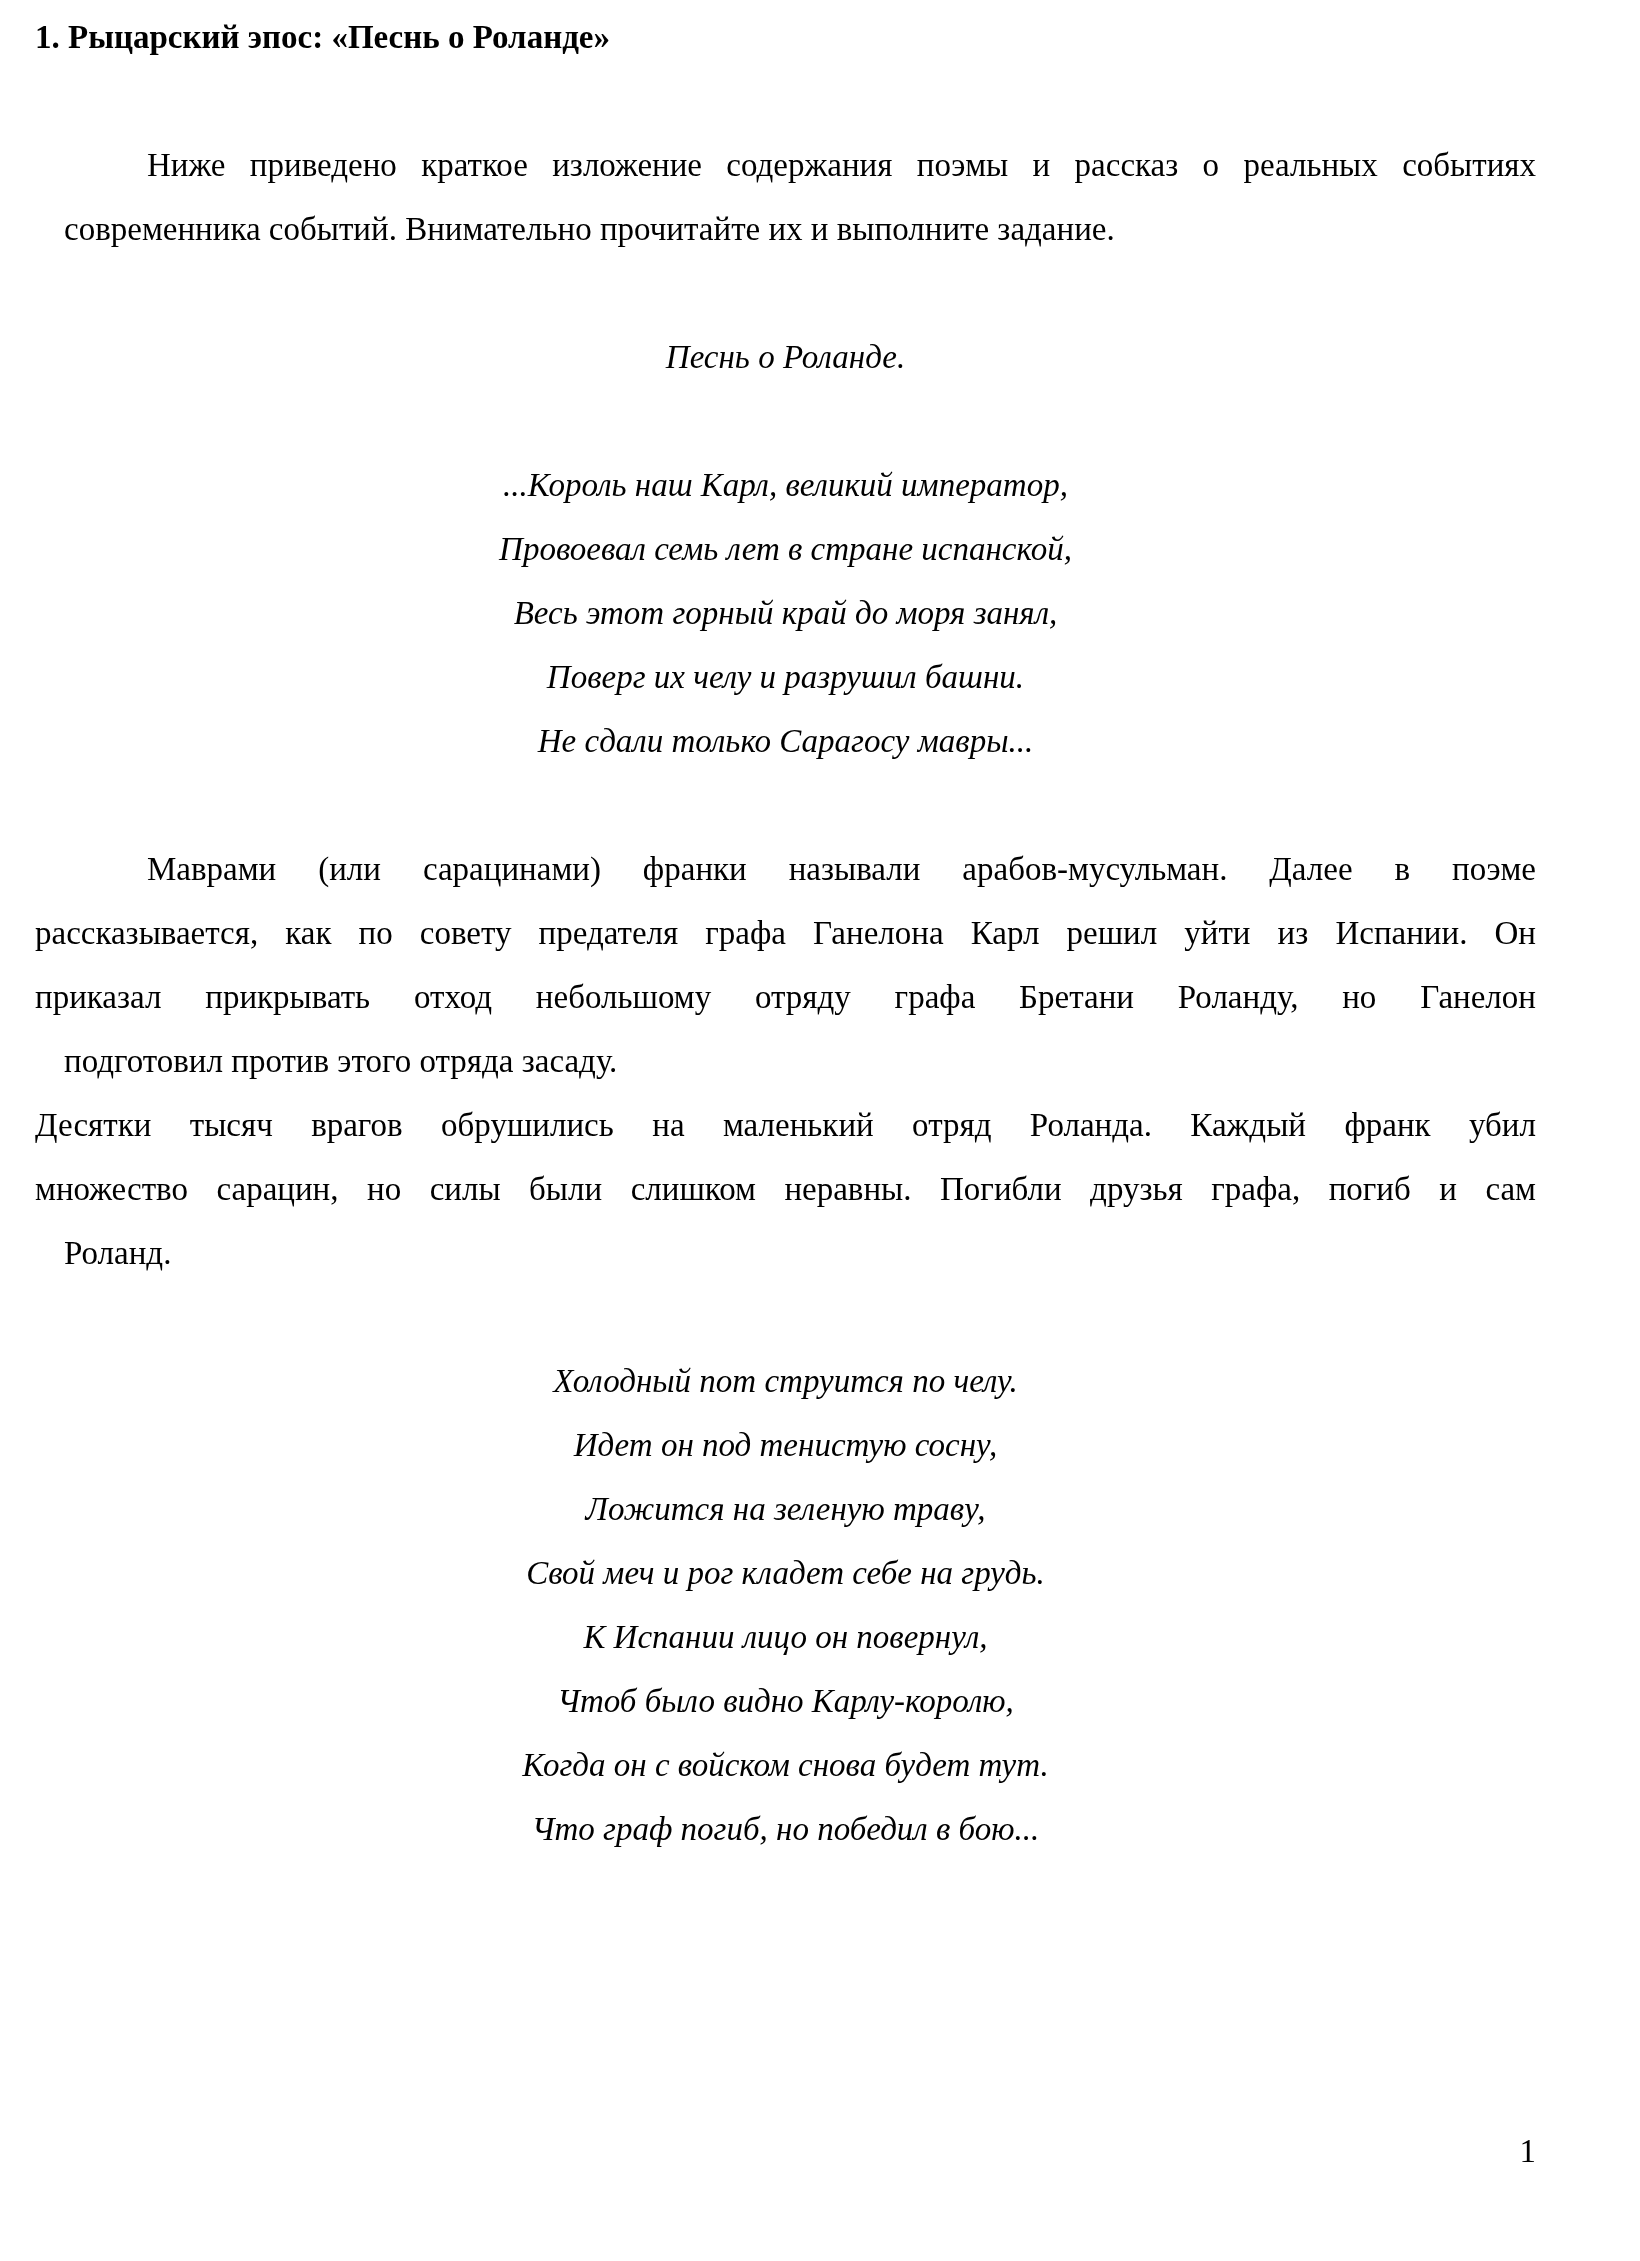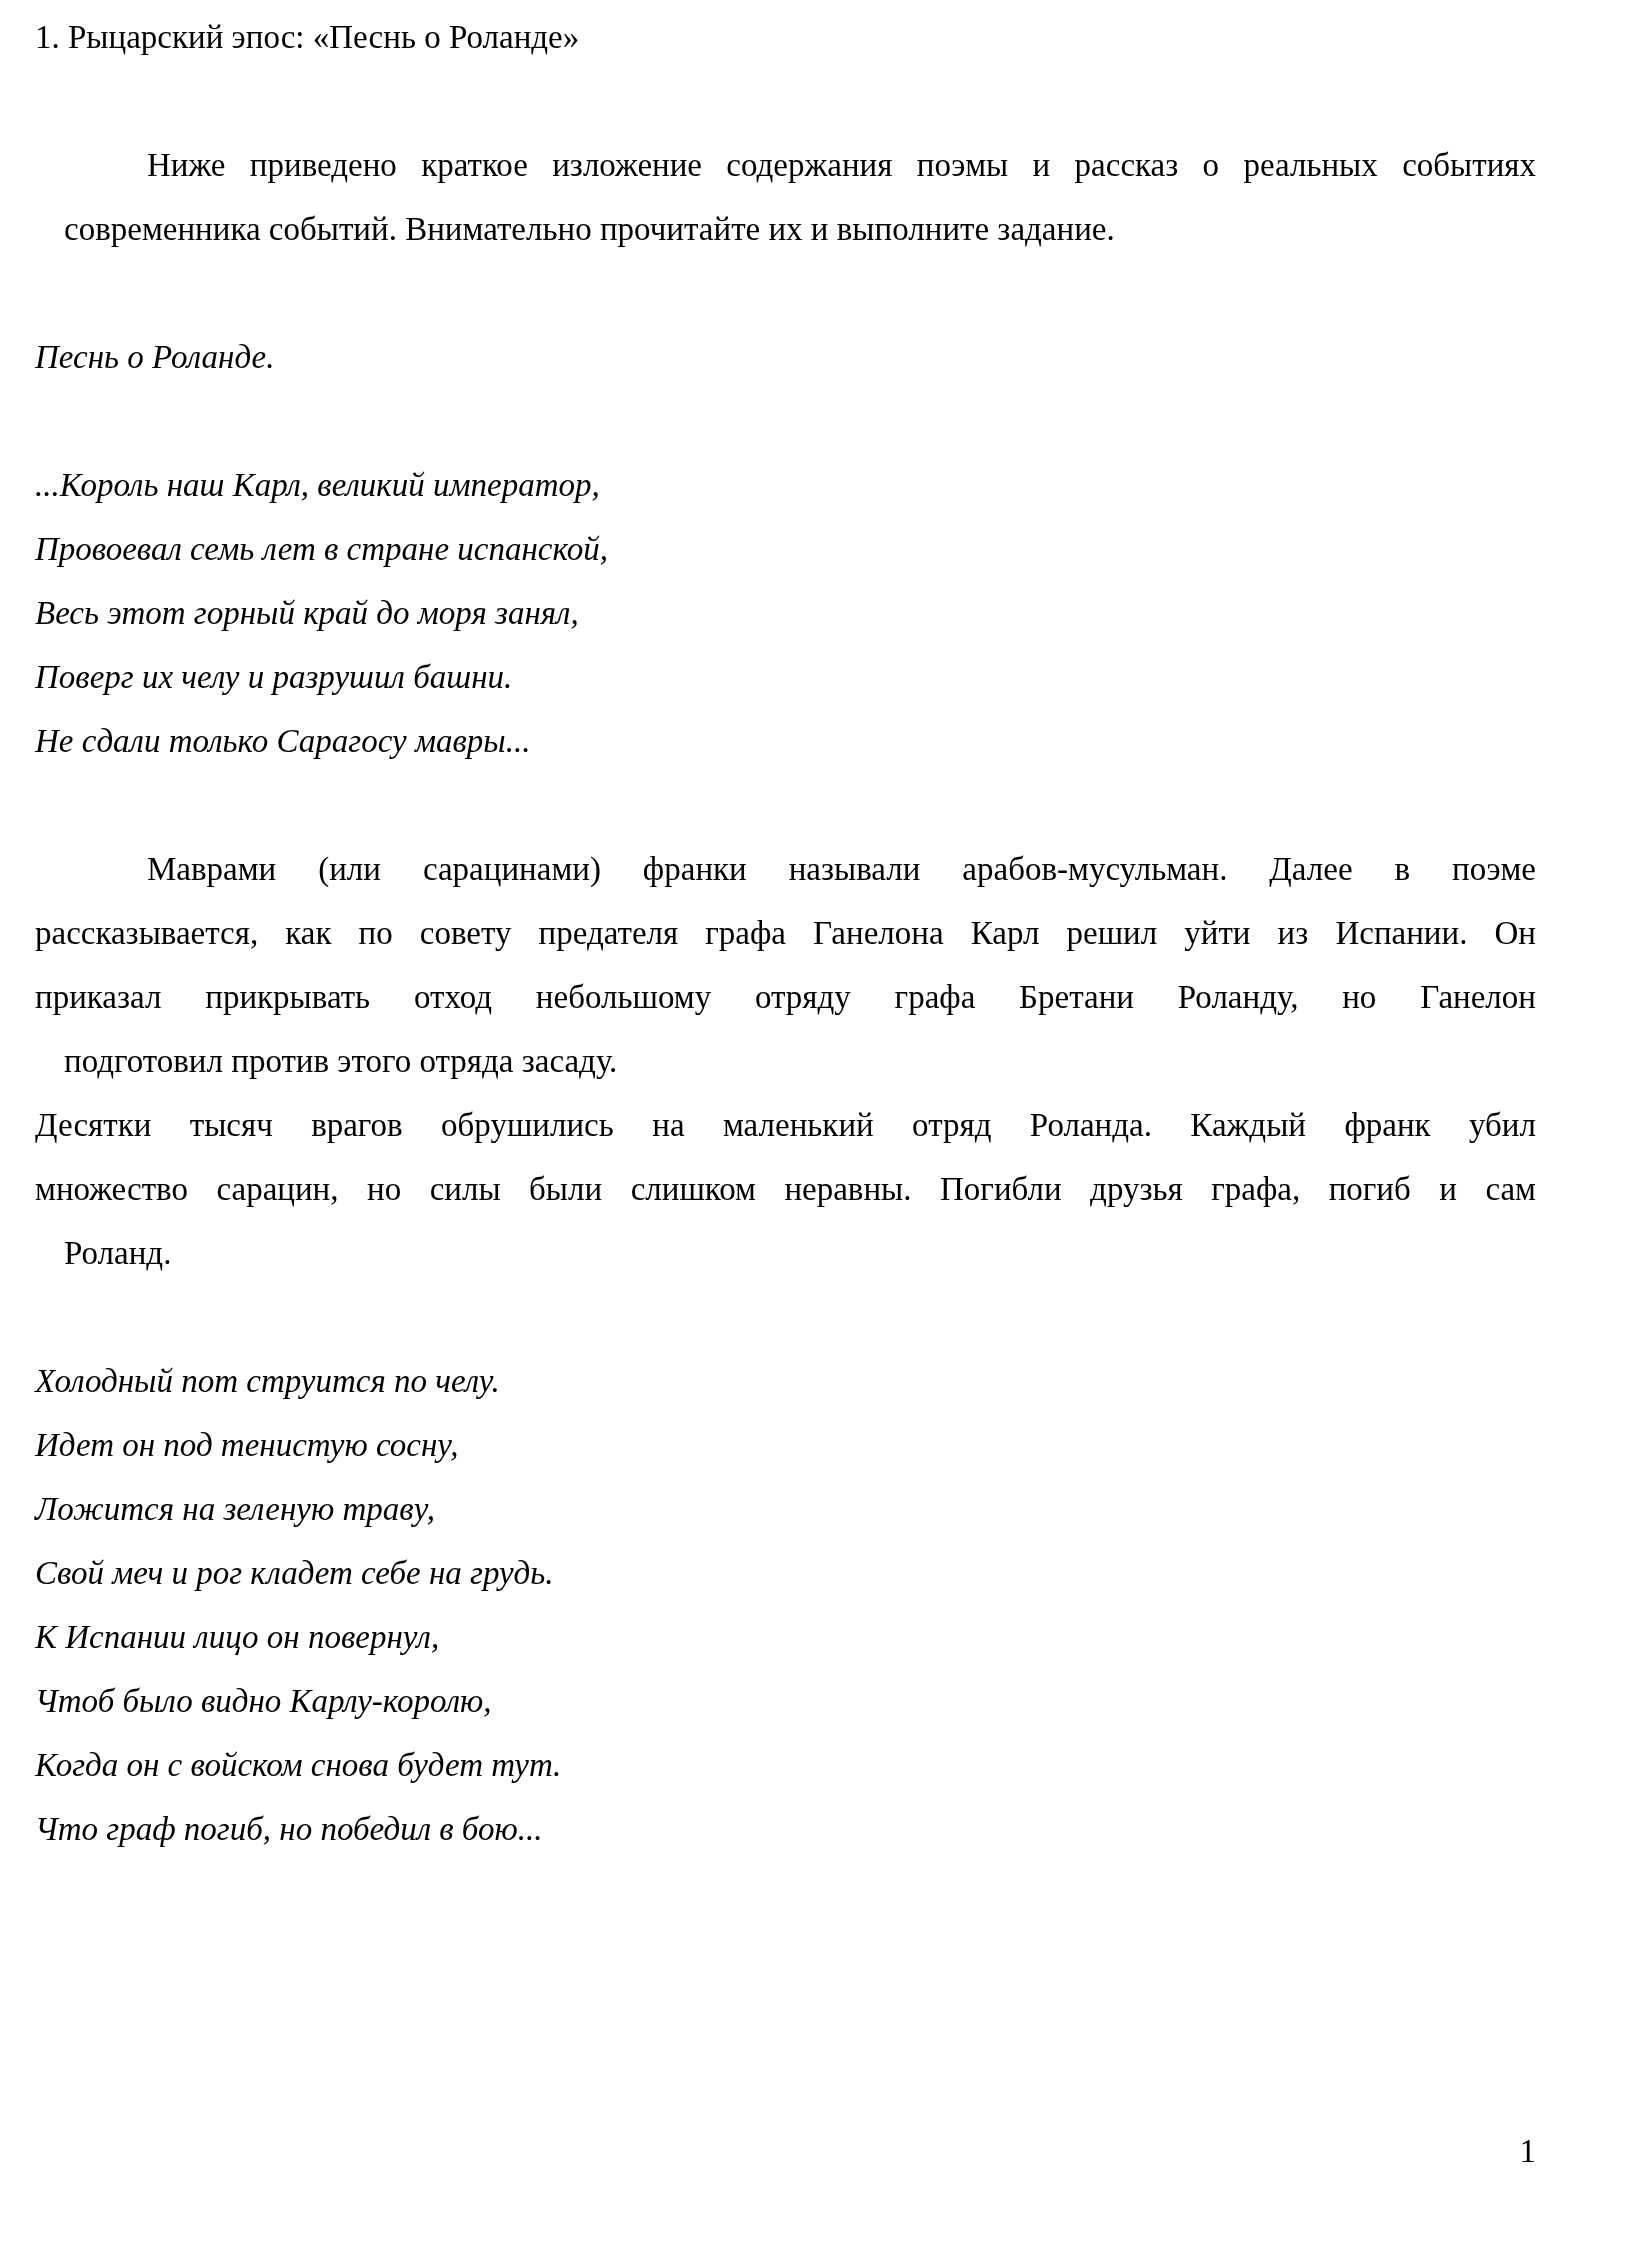--- a/index.html
+++ b/index.html
@@ -21,22 +21,22 @@
     padding: 5.2px 105px 0 35px;
     background: #ffffff;
   }
   .line {
     font-size: 33px;
     line-height: 64px;
     min-height: 64px;
     white-space: normal;
   }
   .blank { height: 64px; }
-  .bold { font-weight: normal; }
-  .italic { font-style: italic; }
+  .bold { font-weight: bold; }
+  .italic { font-style: italic; text-align: center; }
   .just { text-align: justify; text-align-last: justify; }
   .just-last { text-align: justify; text-align-last: left; margin-left: 29px; }
   .indent { text-indent: 112px; }
   .page-number {
     position: absolute;
     top: 2119px;
     right: 105px;
     font-size: 33px;
     line-height: 64px;
   }

